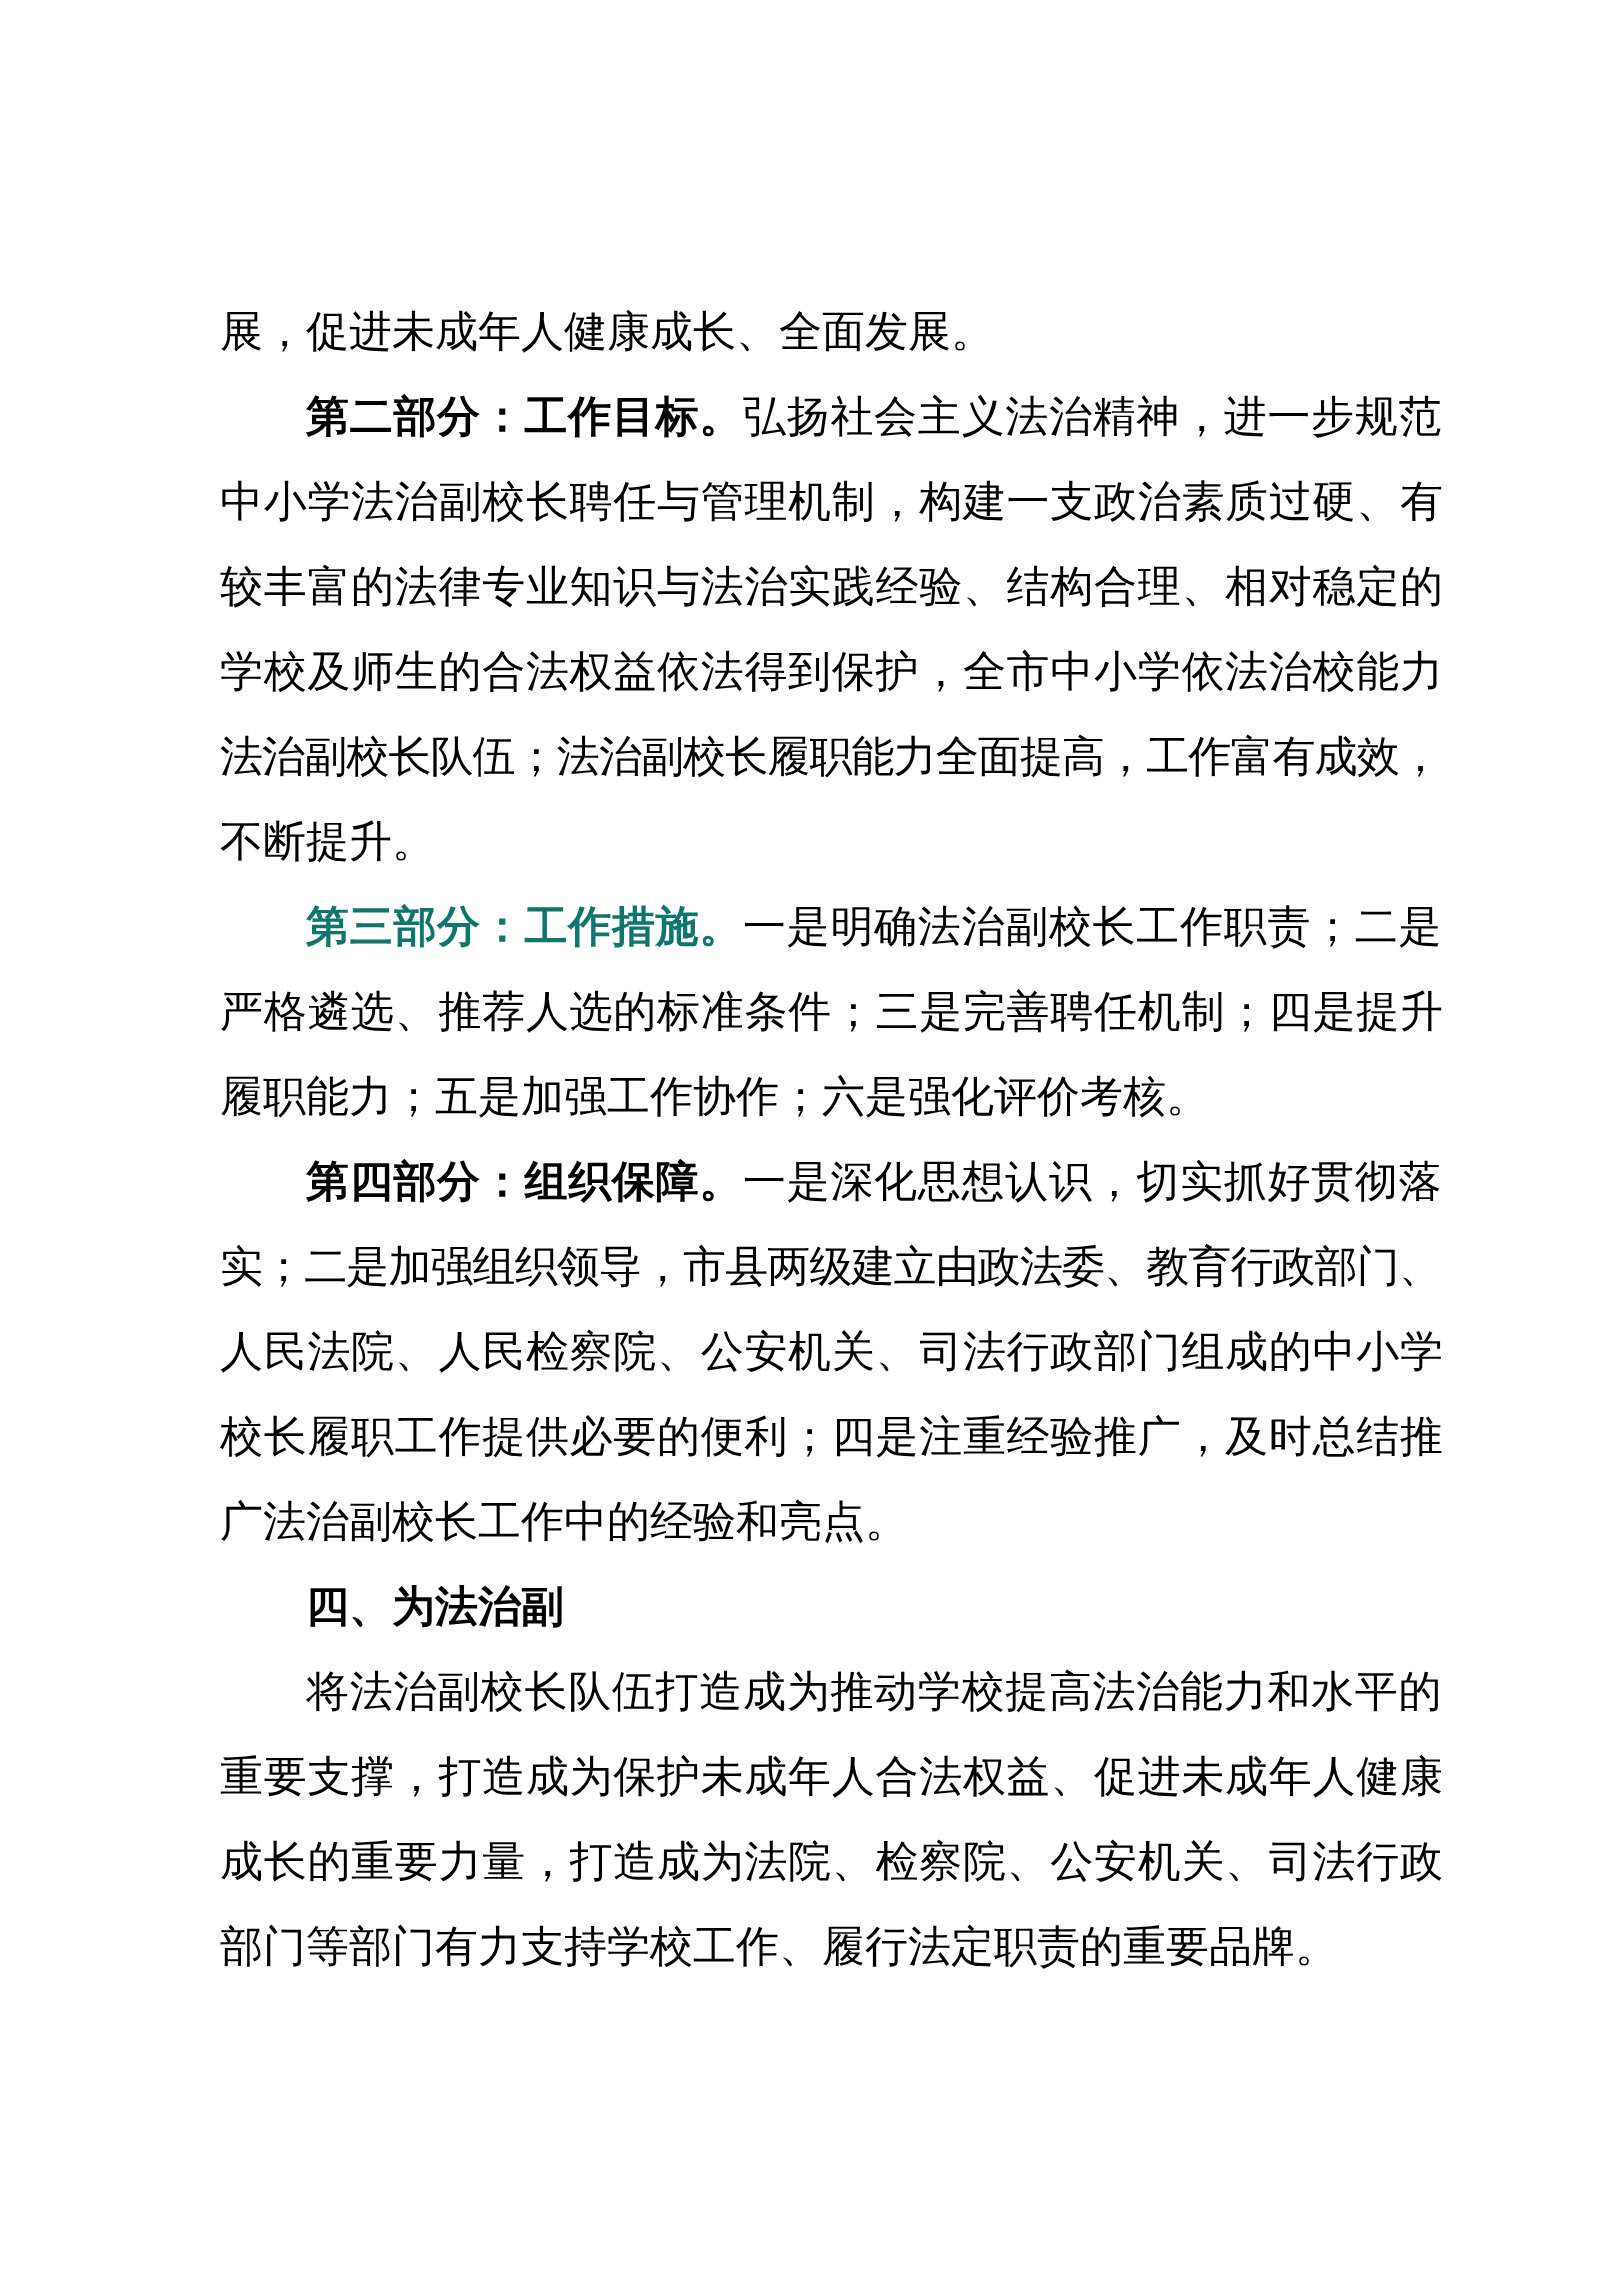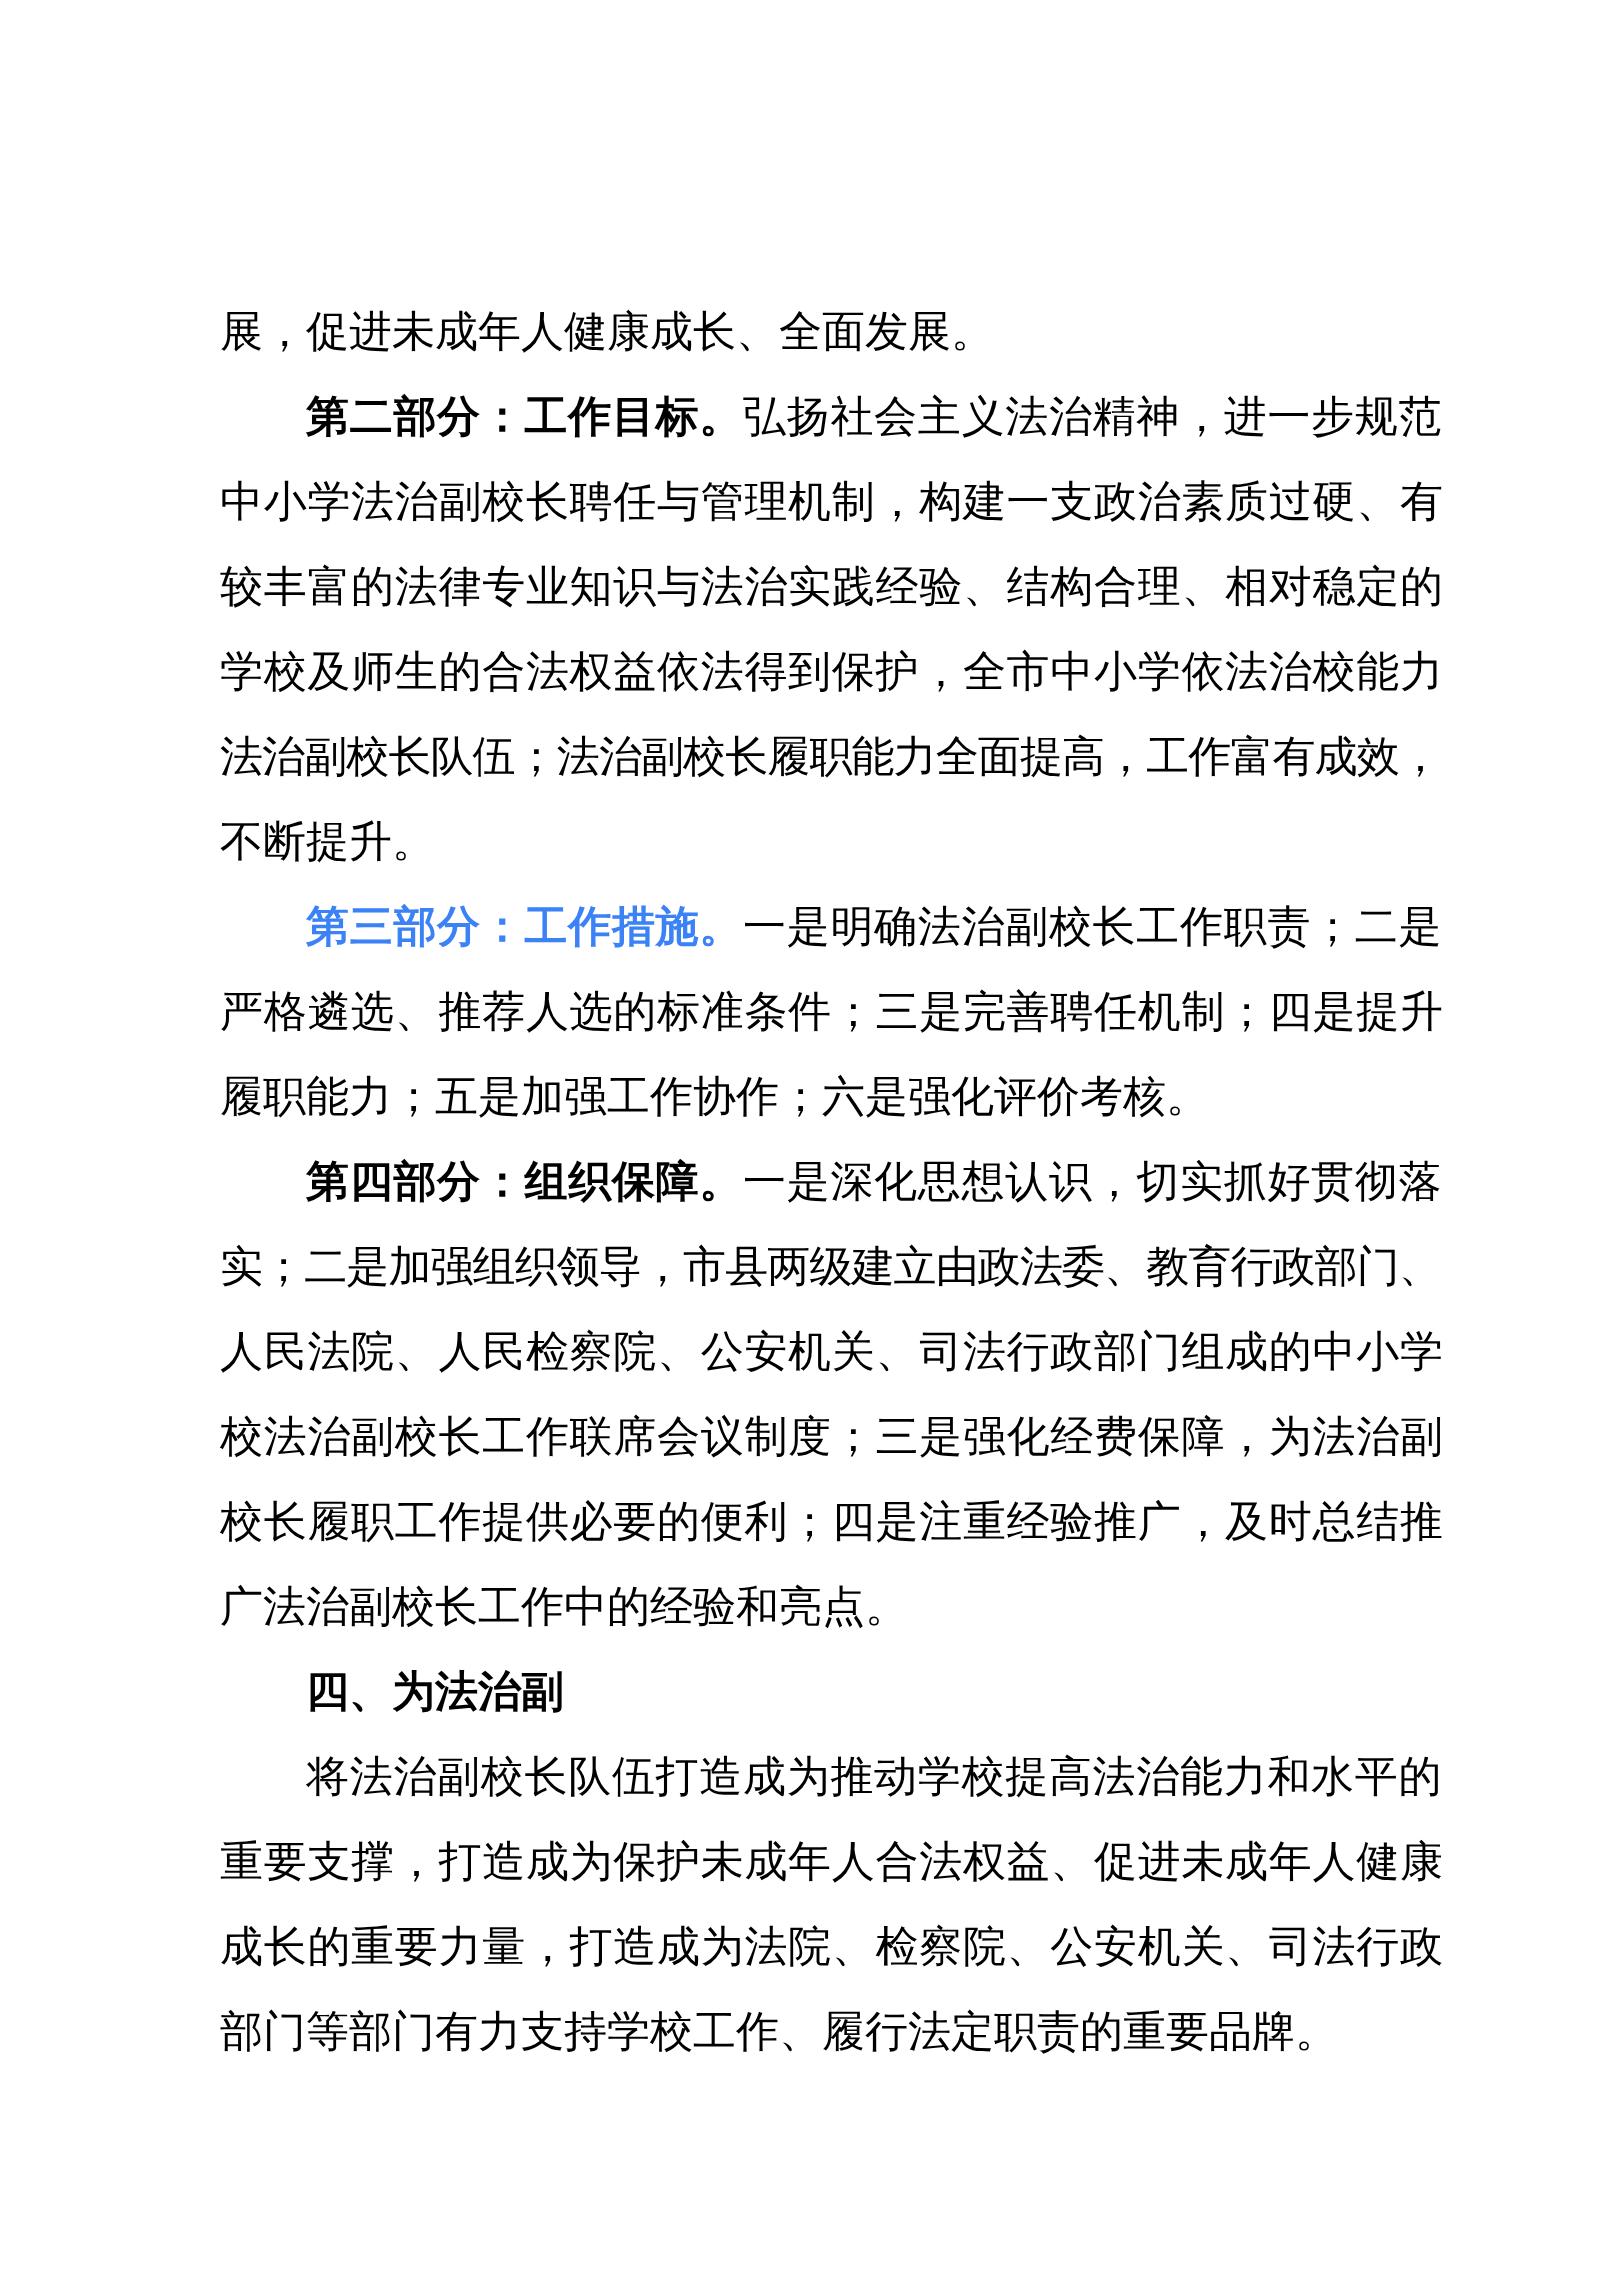--- a/index.html
+++ b/index.html
@@ -31,27 +31,26 @@
 
 <div class="page" style="background: rgb(255, 255, 255);">
   <div class="text-block" id="text-block">
       <div class="line"><span class="inner"><span style="color: rgb(0, 0, 0);">展，促进未成年人健康成长、全面发展。</span></span></div>
       <div class="line" style="padding-left: 86px;"><span class="inner" style="letter-spacing: 0.7px; margin-right: -0.7px;"><span class="seg-bold" style="color: rgb(0, 0, 0);">第二部分：工作目标。</span><span style="color: rgb(0, 0, 0);">弘扬社会主义法治精神，进一步规范</span></span></div>
       <div class="line"><span class="inner" style="letter-spacing: 0.7px; margin-right: -0.7px;"><span style="color: rgb(0, 0, 0);">中小学法治副校长聘任与管理机制，构建一支政治素质过硬、有</span></span></div>
       <div class="line"><span class="inner" style="letter-spacing: 0.7px; margin-right: -0.7px;"><span style="color: rgb(0, 0, 0);">较丰富的法律专业知识与法治实践经验、结构合理、相对稳定的</span></span></div>
       <div class="line"><span class="inner" style="letter-spacing: 0.7px; margin-right: -0.7px;"><span style="color: rgb(0, 0, 0);">学校及师生的合法权益依法得到保护，全市中小学依法治校能力</span></span></div>
       <div class="line"><span class="inner" style="letter-spacing: -0.9px; margin-right: 0.9px;"><span style="color: rgb(0, 0, 0);">法治副校长队伍；法治副校长履职能力全面提高，工作富有成效，</span></span></div>
       <div class="line"><span class="inner"><span style="color: rgb(0, 0, 0);">不断提升。</span></span></div>
-      <div class="line" style="padding-left: 86px;"><span class="inner" style="letter-spacing: 0.7px; margin-right: -0.7px;"><span class="seg-bold" style="color: #3b82f6;">第三部分：工作措施。</span><span style="color: rgb(0, 0, 0);">一是明确法治副校长工作职责；二是</span></span></div>
+      <div class="line" style="padding-left: 86px;"><span class="inner" style="letter-spacing: 0.7px; margin-right: -0.7px;"><span class="seg-bold" style="color: #0f766e;">第三部分：工作措施。</span><span style="color: rgb(0, 0, 0);">一是明确法治副校长工作职责；二是</span></span></div>
       <div class="line"><span class="inner" style="letter-spacing: 0.7px; margin-right: -0.7px;"><span style="color: rgb(0, 0, 0);">严格遴选、推荐人选的标准条件；三是完善聘任机制；四是提升</span></span></div>
       <div class="line"><span class="inner"><span style="color: rgb(0, 0, 0);">履职能力；五是加强工作协作；六是强化评价考核。</span></span></div>
       <div class="line" style="padding-left: 86px;"><span class="inner" style="letter-spacing: 0.7px; margin-right: -0.7px;"><span class="seg-bold" style="color: rgb(0, 0, 0);">第四部分：组织保障。</span><span style="color: rgb(0, 0, 0);">一是深化思想认识，切实抓好贯彻落</span></span></div>
       <div class="line"><span class="inner" style="letter-spacing: -0.9px; margin-right: 0.9px;"><span style="color: rgb(0, 0, 0); text-align: right;">实；二是加强组织领导，市县两级建立由政法委、教育行政部门、</span></span></div>
       <div class="line"><span class="inner" style="letter-spacing: 0.7px; margin-right: -0.7px;"><span style="color: rgb(0, 0, 0);">人民法院、人民检察院、公安机关、司法行政部门组成的中小学</span></span></div>
-      <div class="line"><span class="inner" style="letter-spacing: 0.7px; margin-right: -0.7px;"><span style="color: rgb(0, 0, 0);">校法治副校长工作联席会议制度；三是强化经费保障，为法治副</span></span></div>
       <div class="line"><span class="inner" style="letter-spacing: 0.7px; margin-right: -0.7px;"><span style="color: rgb(0, 0, 0);">校长履职工作提供必要的便利；四是注重经验推广，及时总结推</span></span></div>
       <div class="line"><span class="inner"><span style="color: rgb(0, 0, 0);">广法治副校长工作中的经验和亮点。</span></span></div>
       <div class="line" style="padding-left: 86px;"><span class="inner"><span class="seg-hei" style="color: rgb(0, 0, 0);">四、为法治副</span></span></div>
       <div class="line" style="padding-left: 86px;"><span class="inner" style="letter-spacing: 0.7px; margin-right: -0.7px;"><span style="color: rgb(0, 0, 0);">将法治副校长队伍打造成为推动学校提高法治能力和水平的</span></span></div>
       <div class="line"><span class="inner" style="letter-spacing: 0.7px; margin-right: -0.7px;"><span style="color: rgb(0, 0, 0);">重要支撑，打造成为保护未成年人合法权益、促进未成年人健康</span></span></div>
       <div class="line"><span class="inner" style="letter-spacing: 0.7px; margin-right: -0.7px;"><span style="color: rgb(0, 0, 0);">成长的重要力量，打造成为法院、检察院、公安机关、司法行政</span></span></div>
       <div class="line"><span class="inner"><span style="color: rgb(0, 0, 0);">部门等部门有力支持学校工作、履行法定职责的重要品牌。</span></span></div>
     </div>
 </div>
 

